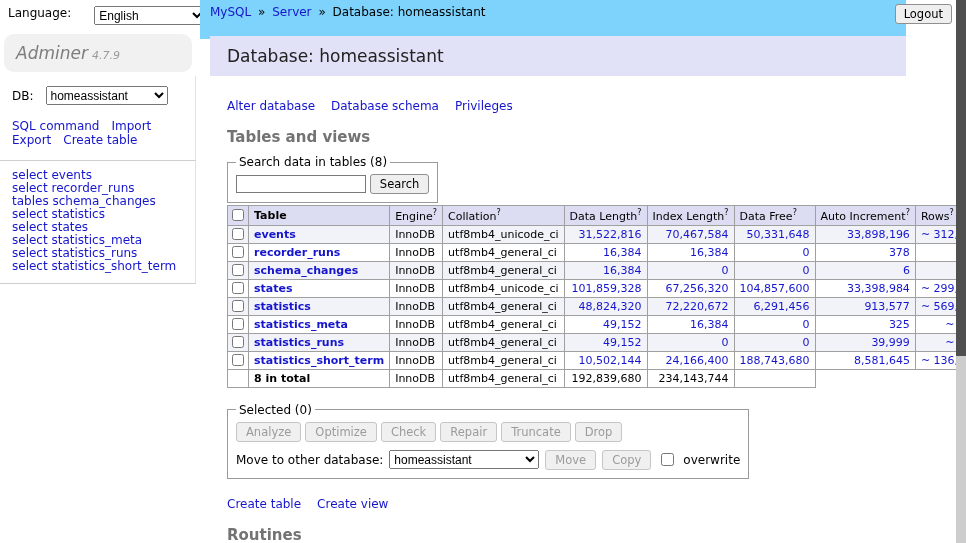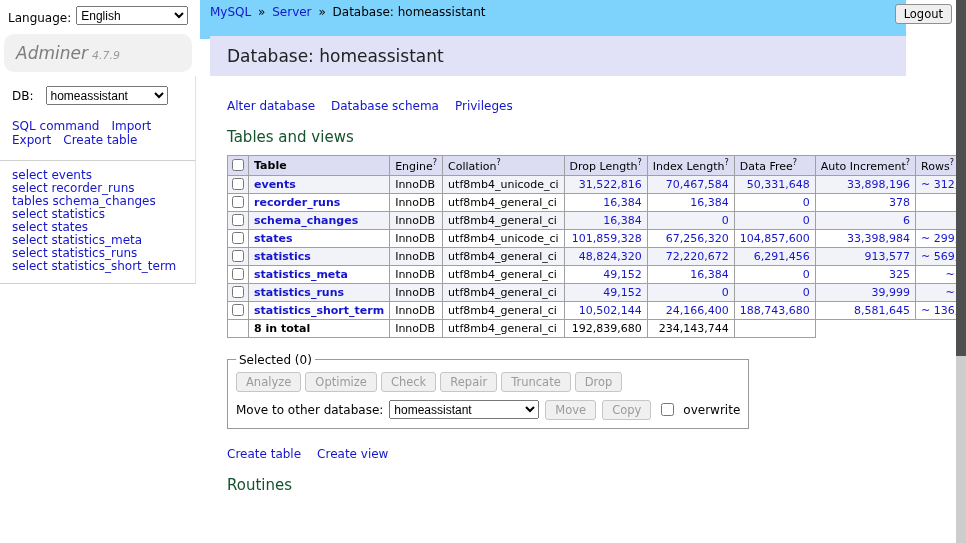--- a/index.html
+++ b/index.html
@@ -5,21 +5,21 @@
   * { box-sizing: border-box; }
   html,body { margin:0; padding:0; }
   body {
     width:966px; height:543px; overflow:hidden; position:relative;
     font-family:"DejaVu Sans","Liberation Sans",sans-serif;
     font-size:12px; color:#000; background:#fff;
   }
   a { color:#1515cd; text-decoration:none; cursor:pointer; }
 
   
-  .lang-box { position:absolute; left:8px; top:6px; display:flex; align-items:flex-end; gap:5px; }
+  .lang-box { position:absolute; left:8px; top:6px; display:flex; align-items:flex-start; gap:23px; }
   .lang-box select { font-size:12px; width:112px; height:19px; }
   .breadcrumb {
     position:absolute; left:200px; top:0; width:706px; height:39px;
     background:#7dd3fc; line-height:25px; padding-left:10px; font-size:12px;
   }
   .breadcrumb .sep { color:#000; margin:0 3px; }
   .logout-btn {
     position:absolute; right:14px; top:4px;
     font-size:11.5px; padding:2px 8px; background:#efefef;
     border:1px solid #8f8f8f; border-radius:3px; font-family:inherit; cursor:pointer;
@@ -43,21 +43,21 @@
 
   
   .main { position:absolute; left:210px; top:30px; width:696px; }
   .page-title {
     margin:6px 0 0 0; background:#e1e1f7; padding:10px 17px;
     font-size:17px; font-weight:normal; color:#222;
   }
   .main-inner { padding-left:17px; }
   .action-links { margin:23px 0 0 0; }
   .action-links a, .create-links a, .routine-links a { margin-right:16px; }
-  h3.section { font-size:15px; font-weight:normal; margin:15px 0 9px 0; color:#14532d; }
+  h3.section { font-size:15px; font-weight:bold; margin:15px 0 9px 0; color:#737373; }
 
   fieldset { border:1px solid #9a9a9a; padding:5px 8px 8px 8px; margin:0; width:fit-content; }
   legend { font-size:12px; padding:0 3px; }
   .search-fs input[type="text"] { width:130px; height:18px; font-size:12px; border:1px solid #7a7a7a; }
   button.ui {
     font-size:11.5px; padding:2px 9px; background:#efefef; color:#000;
     border:1px solid #8f8f8f; border-radius:3px; font-family:inherit; cursor:pointer;
   }
   button.ui:disabled { color:#9b9b9b; background:#f0f0f0; border-color:#c6c6c6; cursor:default; }
 
@@ -136,29 +136,34 @@
     </div>
 </div>
 
 <div class="main">
   <h2 class="page-title">Database: homeassistant</h2>
   <div class="main-inner">
     <p class="action-links"><a href="#">Alter database</a><a href="#">Database schema</a><a href="#">Privileges</a></p>
 
     <h3 class="section">Tables and views</h3>
 
+    <fieldset class="search-fs">
+      <legend>Search data in tables (8)</legend>
+      <input type="text" value="" style="">
+      <button class="ui">Search</button>
+    </fieldset>
 
     <table class="db">
       <thead>
           <tr>
             <th class="check-col"><input type="checkbox" style=""></th>
             <th class="name-col"><span>Table</span></th>
             <th><span>Engine</span><sup>?</sup></th>
             <th><span>Collation</span><sup>?</sup></th>
-            <th><span>Drop Length</span><sup>?</sup></th>
+            <th><span>Data Length</span><sup>?</sup></th>
             <th><span>Index Length</span><sup>?</sup></th>
             <th><span>Data Free</span><sup>?</sup></th>
             <th><span>Auto Increment</span><sup>?</sup></th>
             <th><span>Rows</span><sup>?</sup></th>
           </tr>
         </thead>
       <tbody>
           <tr>
             <td class="check-col"><input type="checkbox" style=""></td>
             <td class="name-cell"><a href="#">events</a></td>

